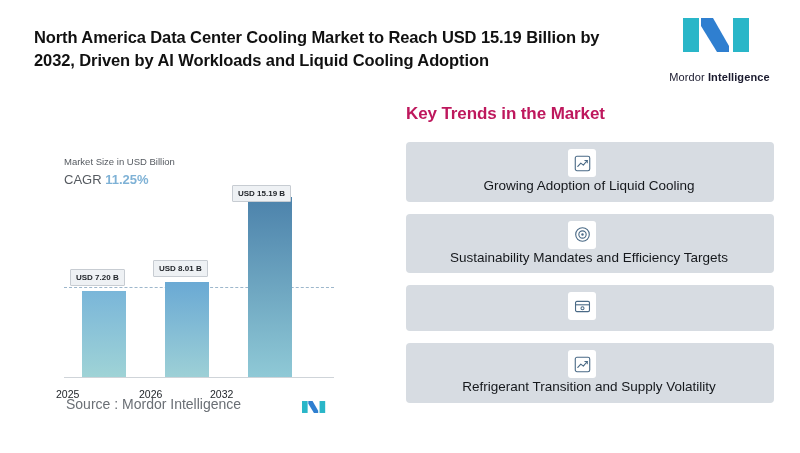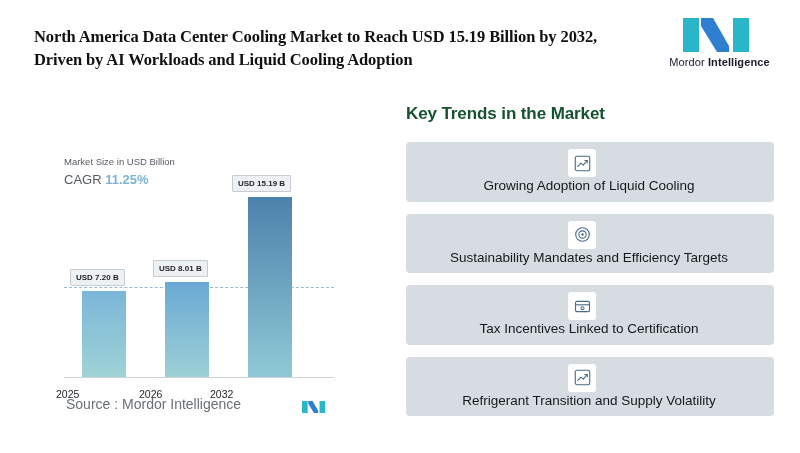--- a/index.html
+++ b/index.html
@@ -30,39 +30,38 @@
   .headline {
     position: absolute;
     left: 34px;
     top: 26px;
     width: 600px;
     font-size: 16.5px;
     font-weight: bold;
     line-height: 1.38;
     color: #111111;
     letter-spacing: -0.1px;
-    font-family: Liberation Serif, serif;
   }
   .logo {
     position: absolute;
     right: 28px;
     top: 16px;
     width: 105px;
     height: 62px;
   }
   .logo-mark {
     position: relative;
     width: 74px;
     height: 38px;
     margin: 0 auto;
   }
   .logo-text {
     text-align: center;
     font-size: 11px;
-    margin-top: 2px;
+    margin-top: 17px;
     color: #1a1a2e;
     letter-spacing: 0.1px;
   }
   .logo-text b { font-weight: bold; }
 
   
   .chart-card {
     position: absolute;
     left: 34px;
     top: 104px;
@@ -166,21 +165,21 @@
   
   .trends {
     position: absolute;
     left: 406px;
     top: 104px;
     width: 368px;
   }
   .trends-title {
     font-size: 17px;
     font-weight: bold;
-    color: #14532d;
+    color: #be185d;
     margin-bottom: 18px;
     letter-spacing: -0.1px;
   }
   .trend-item {
     display: flex;
     align-items: center;
     background: #d7dce2;
     border-radius: 4px;
     min-height: 46px;
     margin-bottom: 12px;
@@ -237,21 +236,21 @@
     <div class="plot">
 
       <div class="dashline" style="bottom:90px;"></div>
 
       <div class="bar b1" style="left:18px; height:86px;"></div>
       <div class="bar b2" style="left:101px; height:95px;"></div>
       <div class="bar b3" style="left:184px; height:180px;"></div>
 
       <div class="bar-label" style="left:6px; bottom:92px;">USD 7.20 B</div>
       <div class="bar-label" style="left:89px; bottom:101px;">USD 8.01 B</div>
-      <div class="bar-label" style="left:168px; bottom:186px;">USD 15.19 B</div>
+      <div class="bar-label" style="left:168px; bottom:176px;">USD 15.19 B</div>
 
       <div class="baseline"></div>
     </div>
 
     <div class="x-label" style="left:22px; top:284px;">2025</div>
     <div class="x-label" style="left:105px; top:284px;">2026</div>
     <div class="x-label" style="left:176px; top:284px;">2032</div>
 
     <div class="source">Source :  Mordor Intelligence</div>
     <div class="chart-logo">
@@ -289,21 +288,20 @@
     </div>
 
     <div class="trend-item">
       <div class="trend-icon">
         <svg width="17" height="17" viewBox="0 0 20 20" xmlns="http://www.w3.org/2000/svg">
           <rect x="1.8" y="4" width="16.4" height="12" rx="1.6" fill="none" stroke="#4a6a86" stroke-width="1.3"></rect>
           <line x1="1.8" y1="8" x2="18.2" y2="8" stroke="#4a6a86" stroke-width="1.3"></line>
           <circle cx="10" cy="12" r="1.8" fill="none" stroke="#4a6a86" stroke-width="1.2"></circle>
         </svg>
       </div>
-      <div class="trend-text">Tax Incentives Linked to Certification</div>
     </div>
 
     <div class="trend-item">
       <div class="trend-icon">
         <svg width="17" height="17" viewBox="0 0 20 20" xmlns="http://www.w3.org/2000/svg">
           <rect x="1.5" y="1.5" width="17" height="17" rx="2" fill="none" stroke="#4a6a86" stroke-width="1.3"></rect>
           <polyline points="4.5,13.5 8,9.5 11,12 15.5,6.5" fill="none" stroke="#4a6a86" stroke-width="1.3" stroke-linecap="round" stroke-linejoin="round"></polyline>
           <polyline points="12.8,6.5 15.6,6.5 15.6,9.2" fill="none" stroke="#4a6a86" stroke-width="1.3" stroke-linecap="round"></polyline>
         </svg>
       </div>

